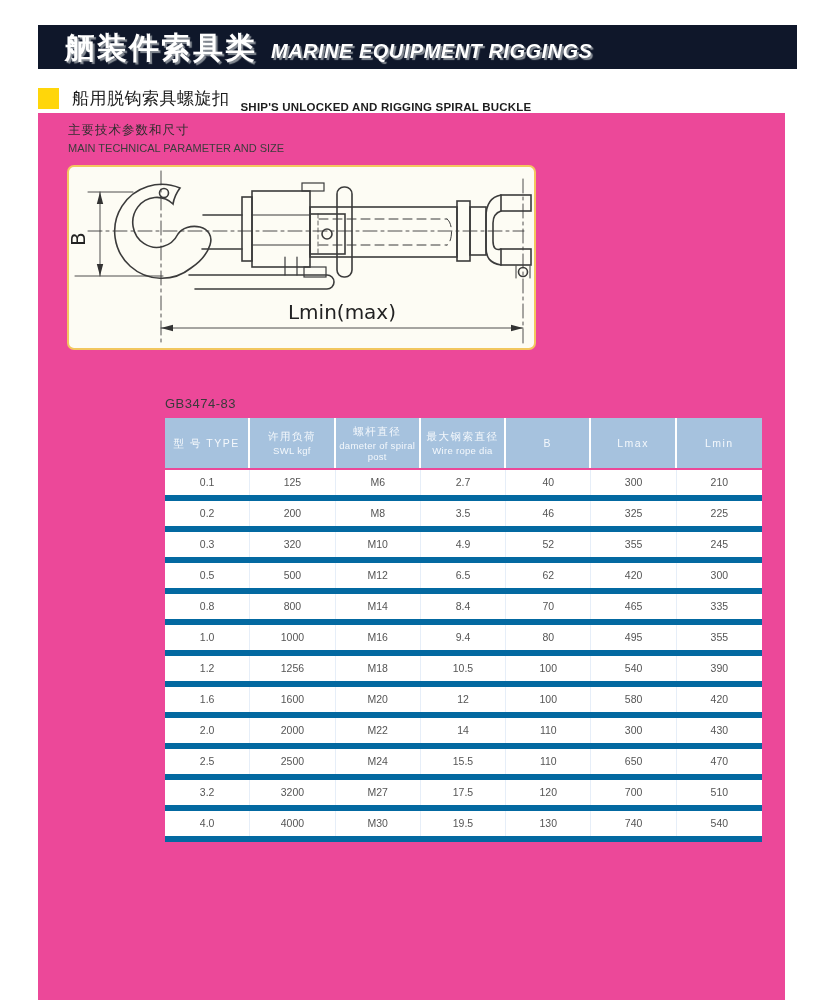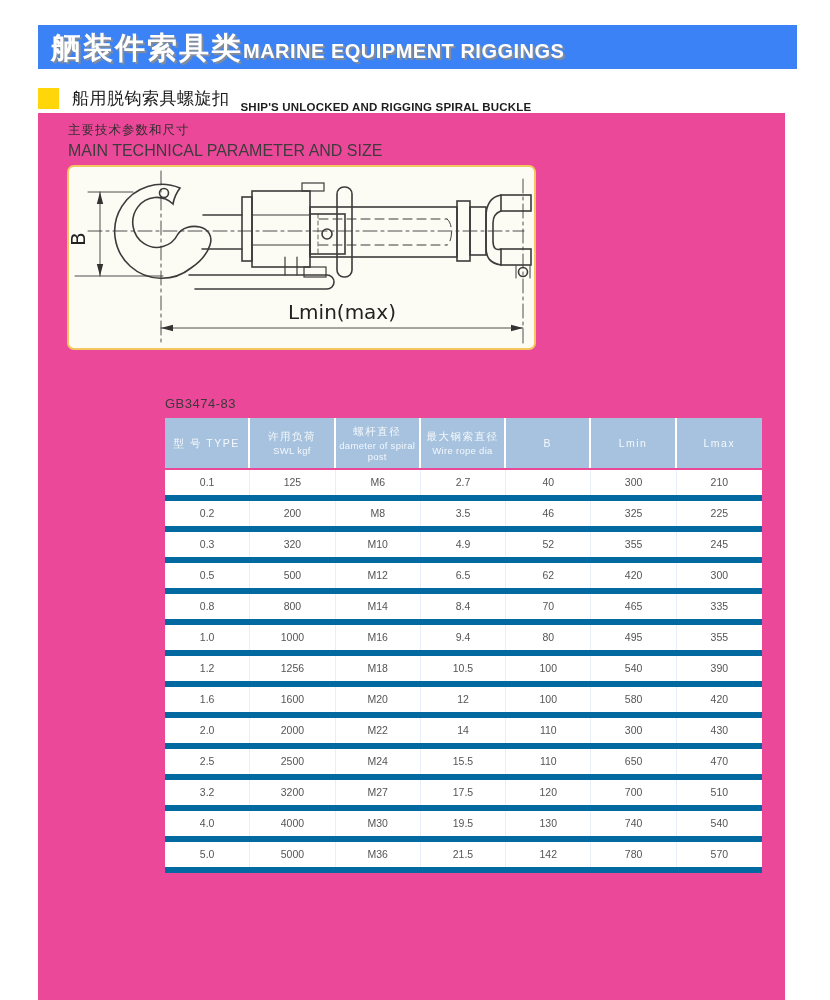--- a/index.html
+++ b/index.html
@@ -1,38 +1,38 @@
 <!DOCTYPE html>
 <html><head>
 <meta charset="utf-8">
 <style>
   html,body{margin:0;padding:0;background:#fff;}
   body{font-family:"Liberation Sans","DejaVu Sans",sans-serif;}
   .page{position:relative;width:830px;height:1000px;background:#ffffff;overflow:hidden;}
 
   
-  .banner{position:absolute;left:38px;top:25px;width:759px;height:44px;background:#3b82f6;
-          display:flex;align-items:flex-start;padding-left:13px;box-sizing:border-box;}
+  .banner{position:absolute;left:38px;top:25px;width:759px;height:44px;background:#0f172a;
+          display:flex;align-items:flex-start;padding-left:27px;box-sizing:border-box;}
   .banner-zh{font-size:30px;font-weight:bold;color:#ffffff;letter-spacing:2px;
              text-shadow:2px 2px 1px #878d95;align-self:center;margin-top:2px;}
-  .banner-en{font-size:20px;font-weight:bold;color:#ffffff;letter-spacing:.5px;
-             text-shadow:2px 2px 1px #878d95;align-self:center;margin-top:8px;}
+  .banner-en{font-size:20px;font-weight:bold;color:#ffffff;margin-left:14px;letter-spacing:.5px;
+             text-shadow:2px 2px 1px #878d95;align-self:center;margin-top:8px;font-style:italic;}
 
   
   .section-head{position:absolute;left:38px;top:84px;display:flex;align-items:center;}
   .bullet{width:21px;height:21px;background:#ffd60a;}
   .section-zh{font-size:17px;font-weight:normal;color:#1d1d1d;margin-left:13px;letter-spacing:.5px;}
   .section-en{font-size:11.5px;font-weight:bold;color:#1d1d1d;margin-left:11px;margin-top:17px;letter-spacing:.2px;}
 
   
   .panel{position:absolute;left:38px;top:113px;width:747px;height:989px;background:#ec4899;}
 
   .tech{position:absolute;left:30px;top:9px;}
   .tech-zh{font-size:12.5px;color:#2e2e2e;letter-spacing:1px;}
-  .tech-en{font-size:16px;color:#3c3c3c;margin-top:3px;}
+  .tech-en{font-size:11px;color:#3c3c3c;margin-top:3px;}
 
   
   .draw-box{position:absolute;left:29px;top:52px;width:469px;height:185px;background:#fdfcf4;
             border:2px solid #f2c75f;border-radius:7px;box-sizing:border-box;}
   .draw-box svg{position:absolute;left:0;top:0;}
 
   .gb-label{position:absolute;left:127px;top:283px;font-size:13px;color:#3a3a3a;letter-spacing:.5px;}
 
   
   .spec-table{position:absolute;left:127px;top:305px;width:597px;}
@@ -156,24 +156,24 @@
             <div class="th-en">dameter of spiral post</div>
           </div>
           <div class="th">
             <div class="th-zh">最大钢索直径</div>
             <div class="th-en">Wire rope dia</div>
           </div>
           <div class="th">
             <div class="th-zh">B</div>
           </div>
           <div class="th">
+            <div class="th-zh">Lmax</div>
+          </div>
+          <div class="th">
             <div class="th-zh">Lmin</div>
-          </div>
-          <div class="th">
-            <div class="th-zh">Lmax</div>
           </div>
         </div>
       <div class="tbody">
           <div class="tr">
             <div class="td">0.1</div>
             <div class="td">125</div>
             <div class="td">M6</div>
             <div class="td">2.7</div>
             <div class="td">40</div>
             <div class="td">300</div>
@@ -271,26 +271,17 @@
           </div>
           <div class="tr">
             <div class="td">4.0</div>
             <div class="td">4000</div>
             <div class="td">M30</div>
             <div class="td">19.5</div>
             <div class="td">130</div>
             <div class="td">740</div>
             <div class="td">540</div>
           </div>
-          <div class="tr">
-            <div class="td">5.0</div>
-            <div class="td">5000</div>
-            <div class="td">M36</div>
-            <div class="td">21.5</div>
-            <div class="td">142</div>
-            <div class="td">780</div>
-            <div class="td">570</div>
-          </div>
         </div>
     </div>
 
   </div>
 </div>
 
 </body></html>

